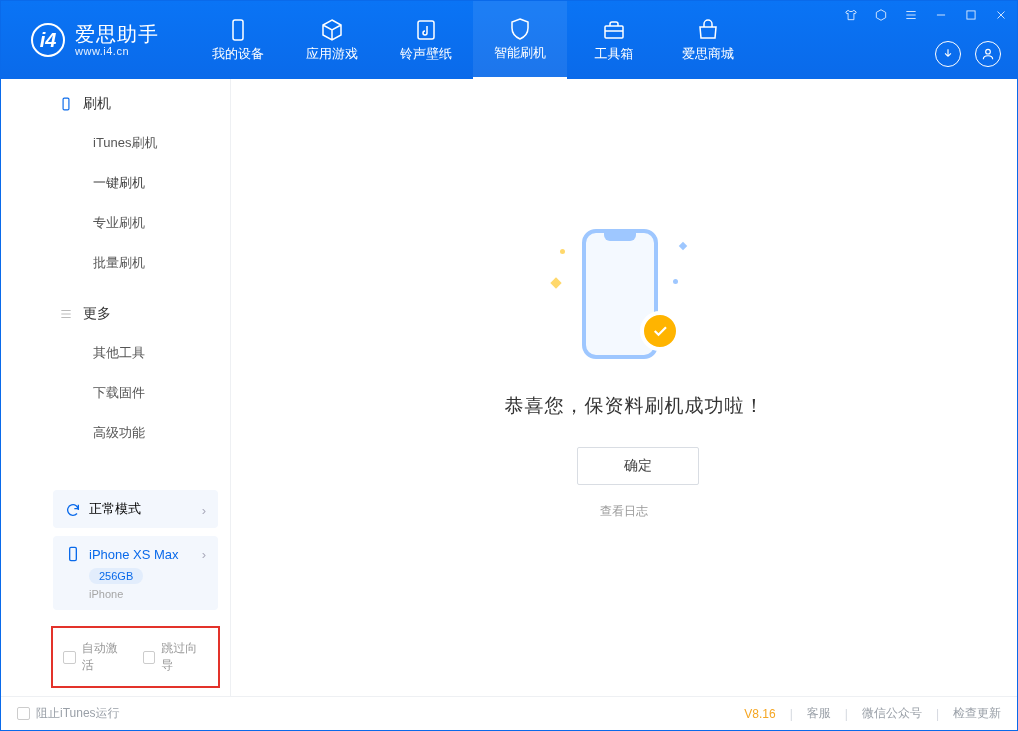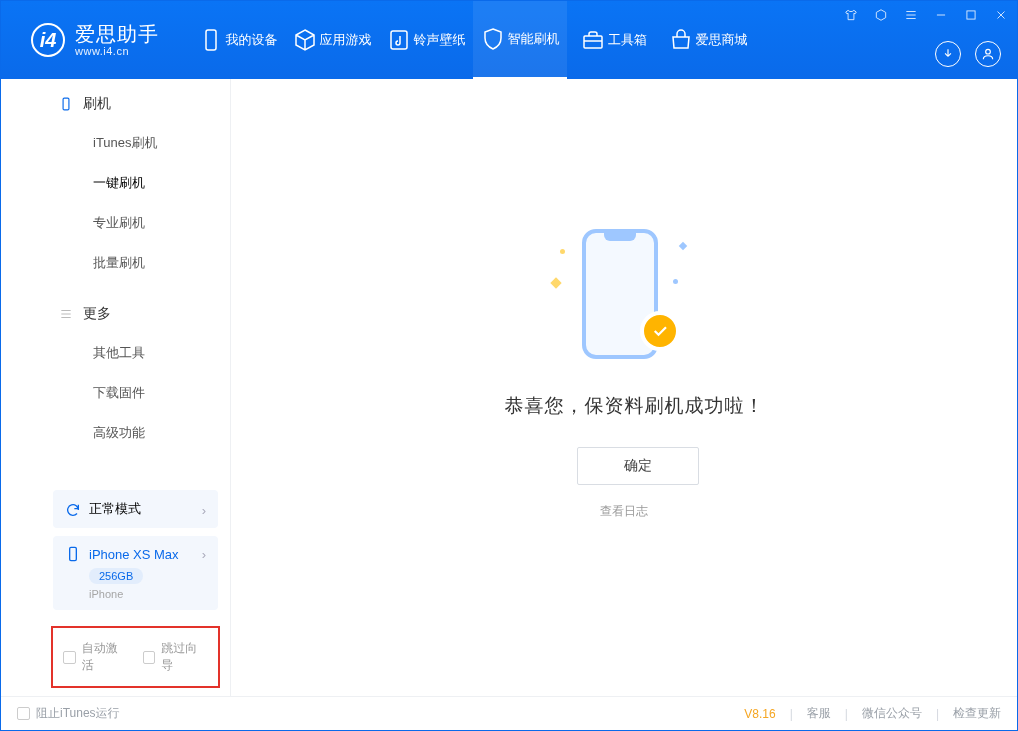--- a/index.html
+++ b/index.html
@@ -4,37 +4,37 @@
 <style>
 * { margin: 0; padding: 0; box-sizing: border-box; font-family: "Microsoft YaHei", "PingFang SC", sans-serif; }
 body { background: #fff; width: 1018px; height: 731px; overflow: hidden; border: 1px solid #0a6aea; position: relative; }
 .header { height: 78px; background: linear-gradient(to bottom, #0a74f5, #0a6aea); display: flex; align-items: stretch; color: #fff; position: relative; }
 .logo-area { width: 190px; display: flex; align-items: center; padding-left: 30px; gap: 10px; }
 .logo-icon { width: 34px; height: 34px; border-radius: 50%; border: 2.5px solid #fff; display: flex; align-items: center; justify-content: center; font-size: 20px; font-weight: bold; font-style: italic; }
 .logo-text { display: flex; flex-direction: column; line-height: 1.1; }
 .logo-main { font-size: 20px; font-weight: 500; letter-spacing: 1px; }
 .logo-sub { font-size: 11px; opacity: .9; letter-spacing: .5px; }
 .tabs { display: flex; }
-.tab { width: 94px; display: flex; flex-direction: row; align-items: center; justify-content: center; gap: 3px; font-size: 13px; cursor: pointer; text-align: center; }
+.tab { width: 94px; display: flex; flex-direction: column; align-items: center; justify-content: center; gap: 3px; font-size: 13px; cursor: pointer; text-align: center; }
 .tab.active { background: rgba(255,255,255,.08); border-bottom: 2px solid #fff; }
 .tab-icon { width: 24px; height: 24px; display: flex; align-items: center; justify-content: center; }
 .tab-icon svg { width: 24px; height: 24px; fill: none; stroke: #fff; stroke-width: 1.5; }
 .window-controls { position: absolute; right: 6px; top: 4px; display: flex; gap: 10px; align-items: center; }
 .wc { width: 20px; height: 20px; display:flex; align-items:center; justify-content:center; cursor: pointer; opacity: .9; }
 .wc svg { width: 14px; height: 14px; stroke: #fff; fill: none; stroke-width: 1.5; }
 .header-right-icons { position: absolute; right: 16px; bottom: 12px; display: flex; gap: 14px; }
 .hr-icon { width: 26px; height: 26px; border-radius: 50%; border: 1.5px solid #fff; display:flex; align-items:center; justify-content:center; cursor:pointer; }
 .hr-icon svg { width: 14px; height: 14px; stroke:#fff; fill:none; stroke-width:2; }
 .body { display: flex; height: 617px; padding-left: 40px; }
 .sidebar { width: 190px; border-right: 1px solid #eef0f3; display:flex; flex-direction:column; }
 .side-section-title { display:flex; align-items:center; gap:10px; padding: 16px 18px 6px; font-size: 14px; color:#333; font-weight:500; }
 .side-section-title svg { width:14px; height:14px; }
 .side-items { padding: 4px 0 6px; }
 .side-item { padding: 11px 0 11px 52px; font-size: 13px; color:#555; cursor:pointer; }
-.side-item.active { color:#000000; }
+.side-item.active { color:#404040; }
 .side-spacer { flex:1; }
 .device-boxes { padding: 8px 12px; display:flex; flex-direction:column; gap:8px; }
 .device-box { background:#f3f7fd; border-radius:4px; padding:10px 12px; font-size:13px; }
 .device-box .row { display:flex; align-items:flex-end; gap:8px; }
 .device-box .mode-icon { width:16px; height:16px; }
 .device-box .mode-icon svg { width:16px; height:16px; }
 .device-box .chevron { margin-left:auto; color:#aab; }
 .device-box .device-name { color:#0a6aea; font-weight:500; }
 .capacity-badge { display:inline-block; margin-top:6px; margin-left:24px; background:#e2edfc; color:#0a6aea; font-size:11px; padding:2px 10px; border-radius:10px; }
 .device-type { margin-left:24px; margin-top:4px; font-size:11px; color:#a6a6a6; }

